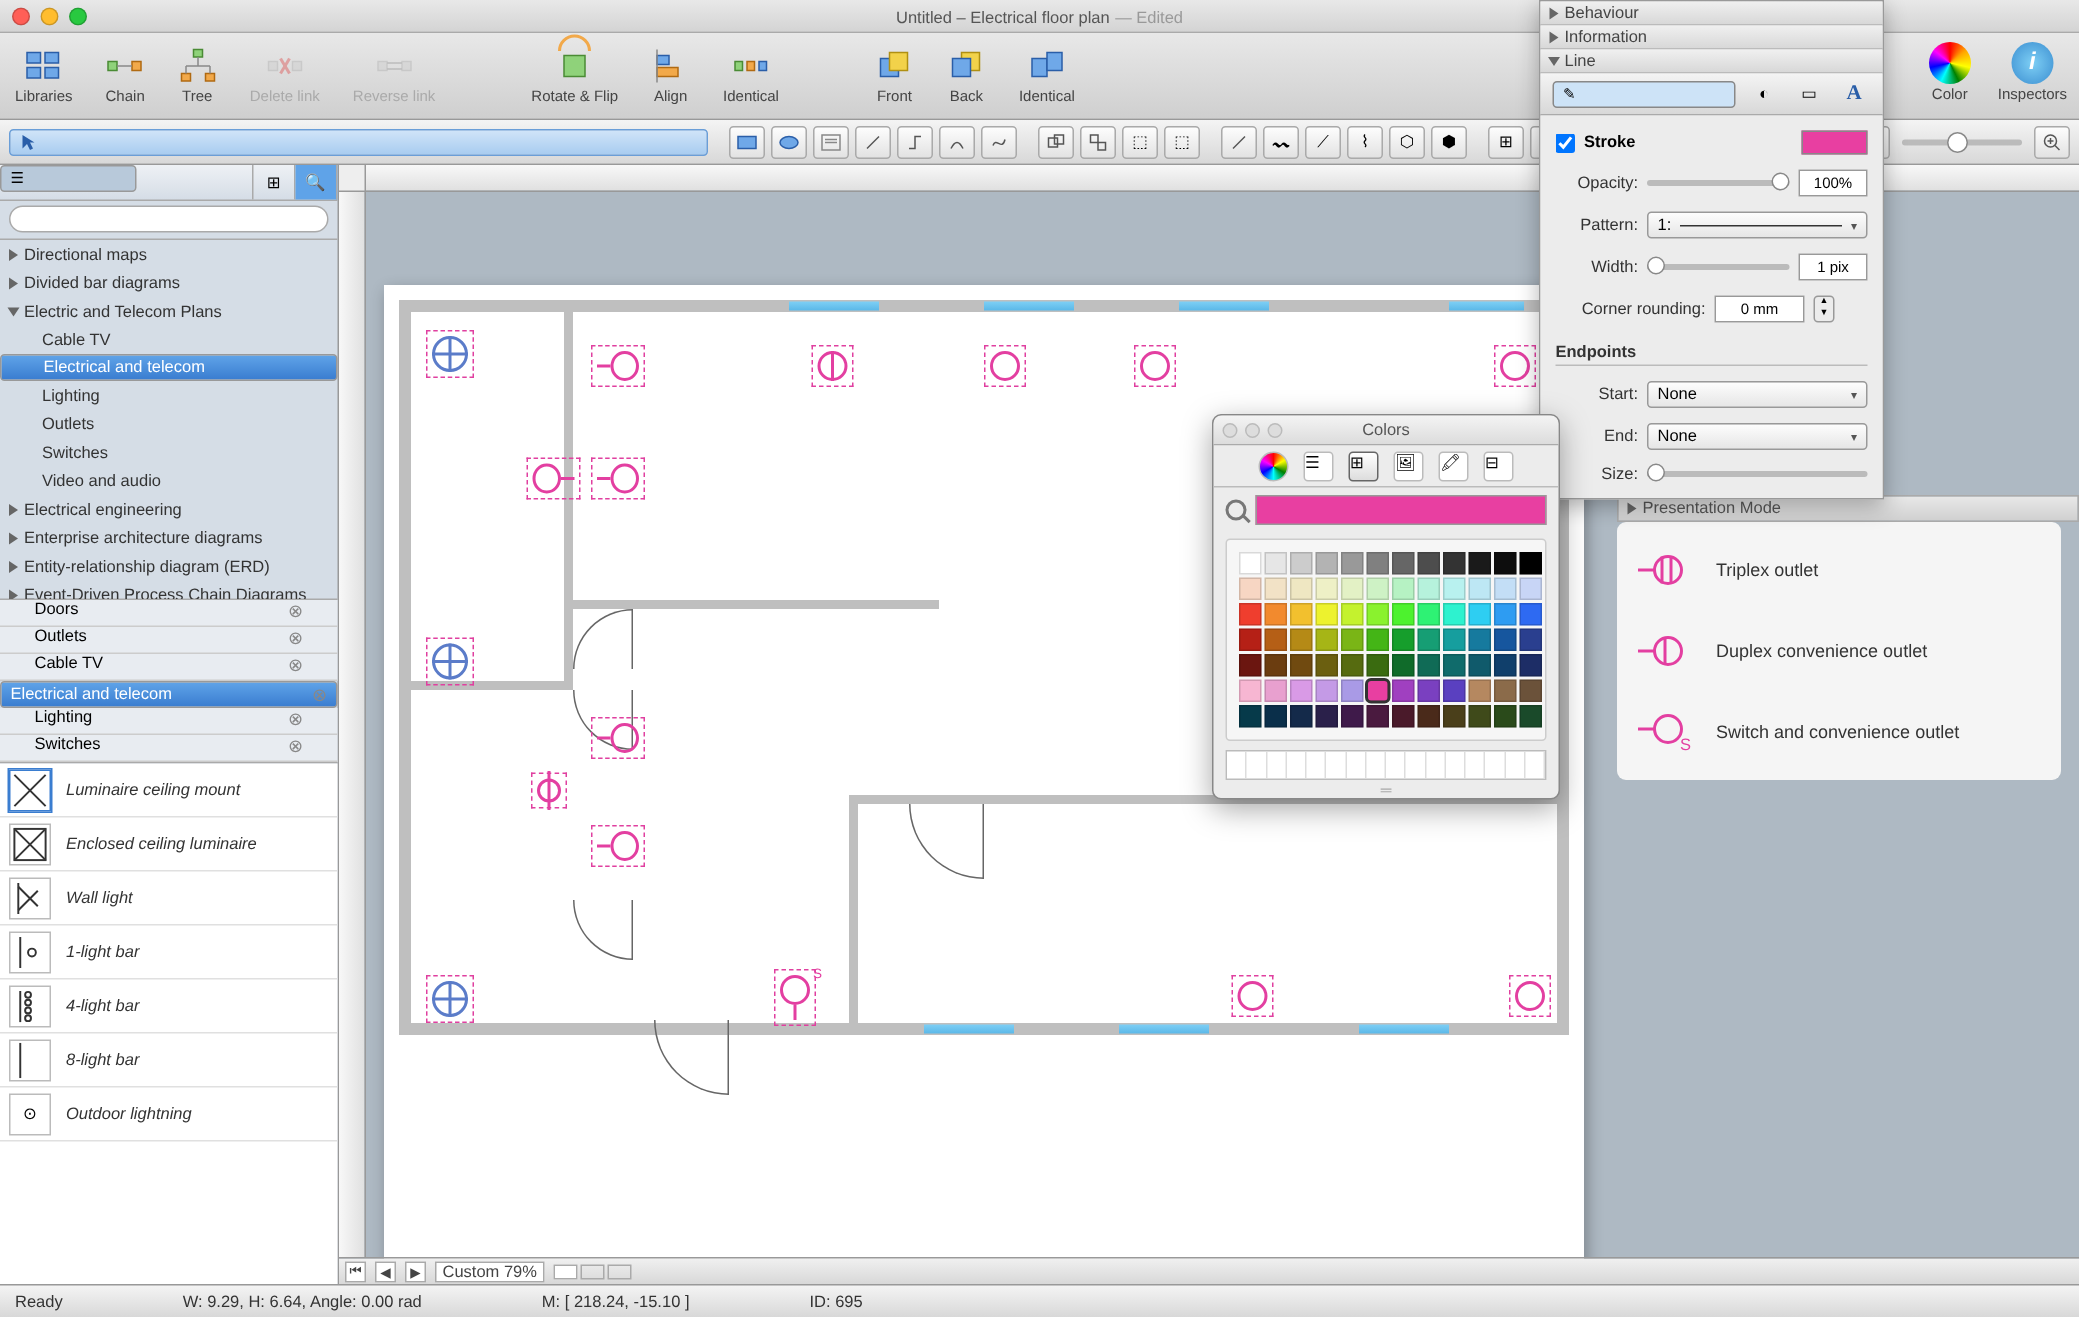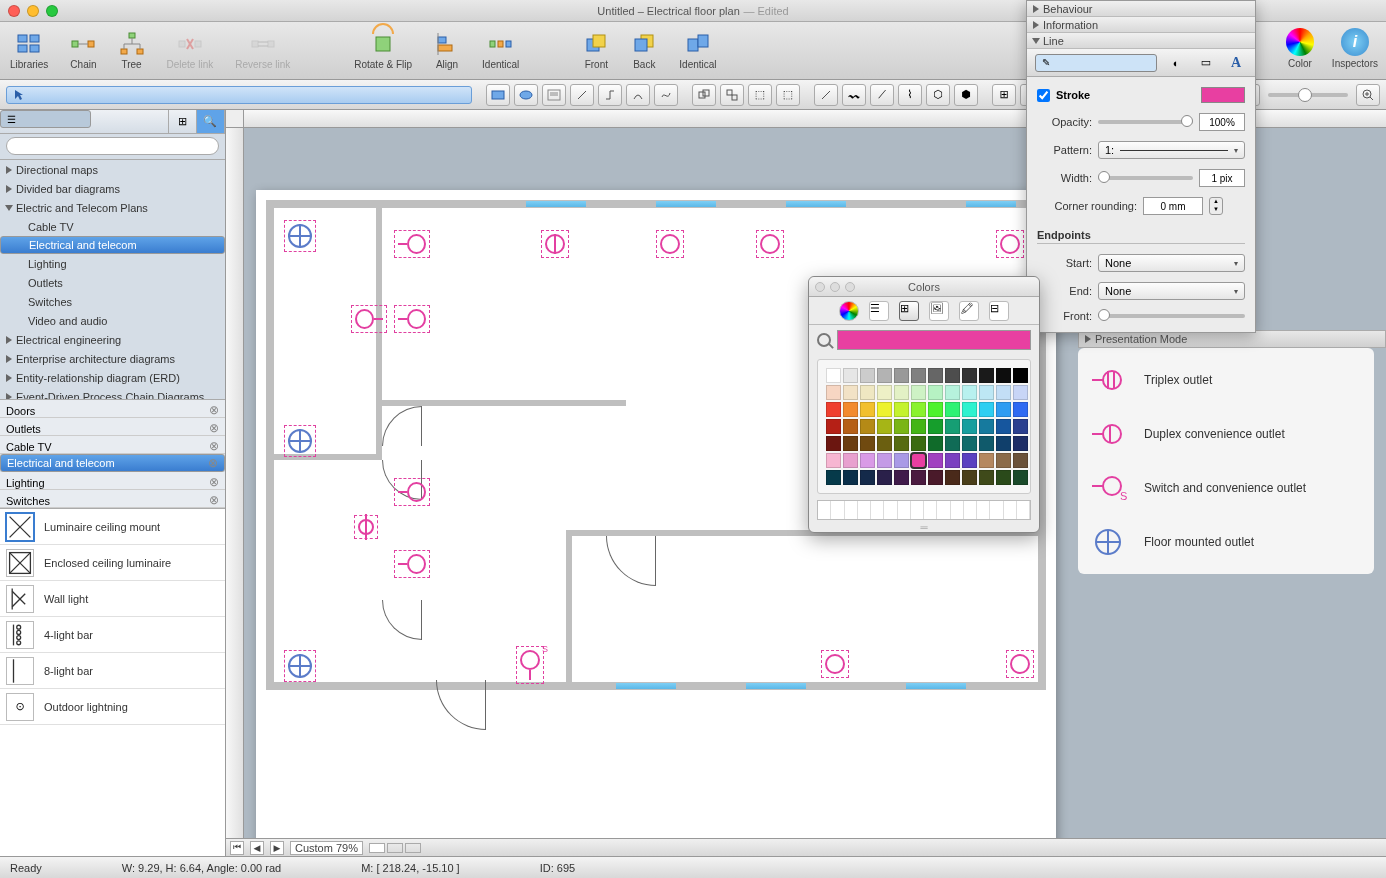--- a/index.html
+++ b/index.html
@@ -40,29 +40,29 @@
 .sb-search input{width:100%; height:18px; border-radius:10px; border:1px solid #aaa; padding:0 18px; background:#fff}
 
 .tree { overflow:auto; flex:0 0 auto; max-height:240px; border-bottom:1px solid #aaa}
 .tree-row { height:19px; display:flex; align-items:center; padding-left:6px; color:#333; cursor:default}
 .tree-row.child{padding-left:28px}
 .tree-row.sel{background:linear-gradient(#5fa3e8,#3a7dd0); color:#fff}
 .tri{display:inline-block; width:0;height:0;border-top:4px solid transparent;border-bottom:4px solid transparent;border-left:6px solid #666; margin-right:4px}
 .tri.down{transform:rotate(90deg)}
 
 .openlist { flex:0 0 auto; border-bottom:1px solid #aaa;}
-.open-row{height:18px; display:flex; align-items:flex-end; padding:0 6px; background:#e8ecf1; border-bottom:1px solid #ccc; justify-content:space-between}
+.open-row{height:18px; display:flex; align-items:flex-start; padding:0 23px; background:#e8ecf1; border-bottom:1px solid #ccc; justify-content:space-between}
 .open-row.sel{background:linear-gradient(#5fa3e8,#3a7dd0); color:#fff}
 .open-row .x{color:#888; font-size:12px}
 
 .shapes { flex:1; overflow:auto; background:#fff}
 .shape-row{height:36px; display:flex; align-items:center; gap:10px; padding:0 6px; border-bottom:1px solid #e0e0e0}
 .shape-ico{width:28px;height:28px; border:1px solid #bbb; display:flex;align-items:center;justify-content:center; background:#fff}
 .shape-row.first .shape-ico{border-color:#3a7dd0; box-shadow:0 0 0 1px #3a7dd0}
-.shape-row span{color:#333}
+.shape-row span{font-style:italic; color:#333}
 
 
 .canvas-wrap{position:absolute; left:226px; top:110px; right:0; bottom:22px; background:#aeb9c3; overflow:hidden}
 .rulerc{position:absolute;left:0;top:0;width:18px;height:18px;background:#eee;border-right:1px solid #999;border-bottom:1px solid #999;z-index:3}
 .rulerh{position:absolute;left:18px;top:0;right:0;height:18px;background:linear-gradient(#f8f8f8,#e0e0e0);border-bottom:1px solid #999;z-index:2}
 .rulerv{position:absolute;left:0;top:18px;width:18px;bottom:18px;background:linear-gradient(90deg,#f8f8f8,#e0e0e0);border-right:1px solid #999;z-index:2}
 .page{position:absolute; left:30px; top:80px; width:800px; height:660px; background:#fff; box-shadow:2px 3px 10px rgba(0,0,0,.3)}
 .plan{position:absolute; left:10px; top:10px; right:10px; height:490px;}
 .wall{position:absolute; background:#bfbfbf}
 .symbol{position:absolute; border:1px dashed #e040a0}
@@ -503,20 +503,29 @@
             <line x1="4" y1="4" x2="14" y2="14" stroke="#333"></line>
             <line x1="4" y1="16" x2="14" y2="6" stroke="#333"></line>
           </svg>
         </div>
         <span>Wall light</span>
       </div>
     <div class="shape-row">
         <div class="shape-ico">
           <svg viewBox="0 0 20 20">
             <line x1="5" y1="2" x2="5" y2="18" stroke="#333"></line>
+            <circle cx="11" cy="10" r="2" fill="none" stroke="#333"></circle>
+          </svg>
+        </div>
+        <span>1-light bar</span>
+      </div>
+    <div class="shape-row">
+        <div class="shape-ico">
+          <svg viewBox="0 0 20 20">
+            <line x1="5" y1="2" x2="5" y2="18" stroke="#333"></line>
             <circle cx="9" cy="4" r="1.5" fill="none" stroke="#333"></circle>
             <circle cx="9" cy="8" r="1.5" fill="none" stroke="#333"></circle>
             <circle cx="9" cy="12" r="1.5" fill="none" stroke="#333"></circle>
             <circle cx="9" cy="16" r="1.5" fill="none" stroke="#333"></circle>
           </svg>
         </div>
         <span>4-light bar</span>
       </div>
     <div class="shape-row">
         <div class="shape-ico">
@@ -721,21 +730,21 @@
         </div>
     </div>
     <div class="frow">
       <div class="flabel">End:</div>
       <div class="sel">
           <span>None</span>
           <span class="arr">▾</span>
         </div>
     </div>
     <div class="frow">
-      <div class="flabel">Front:</div>
+      <div class="flabel">Size:</div>
       <div class="fslider">
           <div class="th" style="left:0"></div>
         </div>
     </div>
   </div>
 </div>
 
 <div class="pres-strip">
     <span class="tri"></span>
     <span>Presentation Mode</span>
@@ -765,30 +774,20 @@
   </div>
   <div class="leg-row">
     <div class="leg-ico">
         <svg width="36" height="28" viewBox="0 0 36 28">
           <line x1="2" y1="12" x2="14" y2="12" stroke="#e33fa1" stroke-width="2"></line>
           <circle cx="22" cy="12" r="9" fill="none" stroke="#e33fa1" stroke-width="2"></circle>
           <text x="30" y="26" font-size="9" fill="#e33fa1">S</text>
         </svg>
       </div>
     <div class="leg-lbl">Switch and convenience outlet</div>
-  </div>
-  <div class="leg-row">
-    <div class="leg-ico">
-        <svg width="30" height="30" viewBox="0 0 30 30">
-          <circle cx="15" cy="15" r="12" fill="none" stroke="#5b7cc9" stroke-width="2"></circle>
-          <line x1="3" y1="15" x2="27" y2="15" stroke="#5b7cc9" stroke-width="2"></line>
-          <line x1="15" y1="3" x2="15" y2="27" stroke="#5b7cc9" stroke-width="2"></line>
-        </svg>
-      </div>
-    <div class="leg-lbl">Floor mounted outlet</div>
   </div>
 </div>
 
 <div class="colors-pop">
   <div class="cp-title">
     <div class="cp-traffic">
         <div class="d"></div>
         <div class="d"></div>
         <div class="d"></div>
       </div>

